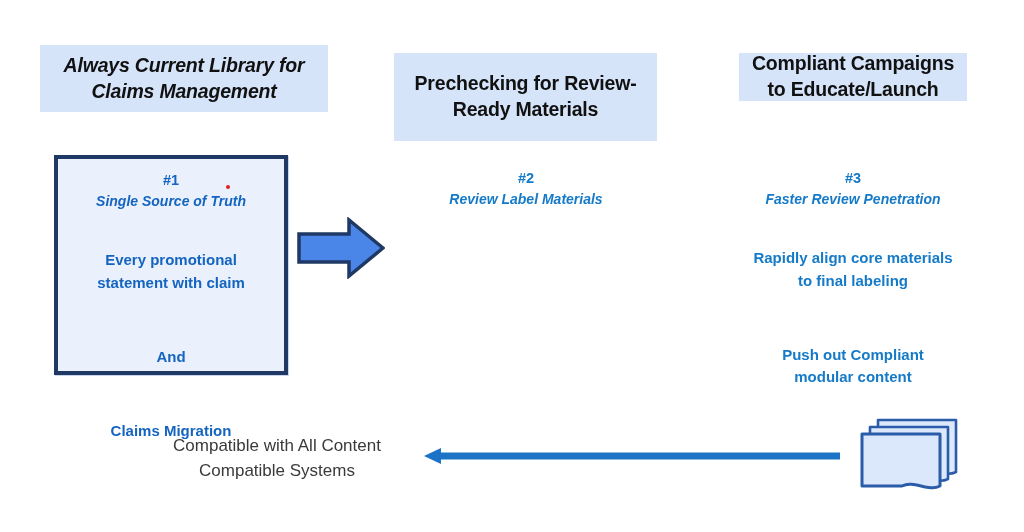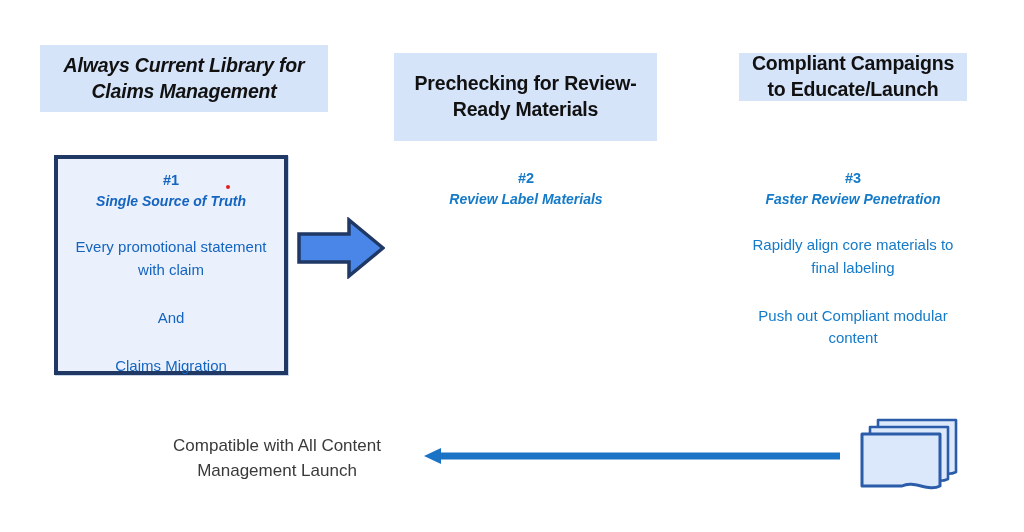--- a/index.html
+++ b/index.html
@@ -72,24 +72,24 @@
   }
   .subtitle-line {
     font-weight: bold;
     font-style: italic;
     font-size: 14px;
     line-height: 1.45;
     margin: 0;
     position: relative;
   }
   .body-para {
-    font-weight: normal;
+    font-weight: bold;
     font-size: 15px;
     line-height: 1.48;
-    margin: 3px;
+    margin: 16px;
   }
   .spacer-sm { height: 20px; }
   .spacer-md { height: 22px; }
 
   
   #col-1-body .num-line,
   #col-1-body .subtitle-line,
   #col-1-body .body-para { color: #1464c0; }
   #col-2-body .num-line,
   #col-2-body .subtitle-line,
@@ -199,21 +199,21 @@
     <p class="body-para">Push out Compliant modular content</p>
   </div>
 
   <div id="return-arrow">
     <svg width="416" height="26" viewBox="0 0 416 26" xmlns="http://www.w3.org/2000/svg">
       <line x1="14" y1="13" x2="416" y2="13" stroke="#1a73c4" stroke-width="7"></line>
       <polygon points="0,13 17,5 17,21" fill="#1a73c4"></polygon>
     </svg>
   </div>
 
-  <div id="compat-caption">Compatible with All Content Management Launch</div>
+  <div id="compat-caption">Compatible with All Content Compatible Systems</div>
 
   <div id="doc-stack">
     <svg width="116" height="80" viewBox="0 0 116 80" xmlns="http://www.w3.org/2000/svg">
 
       <path d="M22,4 L100,4 L100,56 C88,62 74,50 62,56 L22,56 Z" fill="#dde9fb" stroke="#2a5caa" stroke-width="2.6" stroke-linejoin="round"></path>
 
       <path d="M14,11 L92,11 L92,63 C80,69 66,57 54,63 L14,63 Z" fill="#dde9fb" stroke="#2a5caa" stroke-width="2.6" stroke-linejoin="round"></path>
 
       <path d="M6,18 L84,18 L84,70 C72,76 58,64 46,70 L6,70 Z" fill="#dbe7fa" stroke="#2a5caa" stroke-width="3" stroke-linejoin="round"></path>
     </svg>

